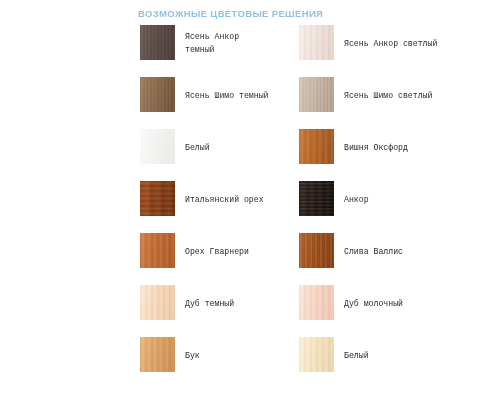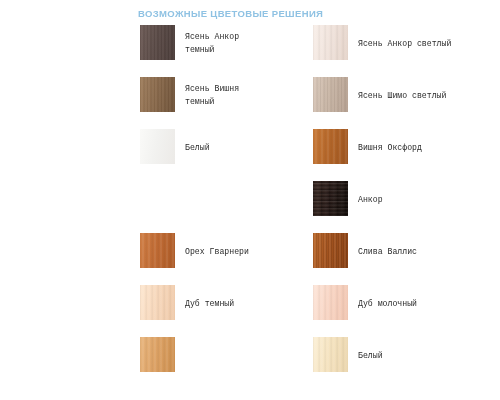--- a/index.html
+++ b/index.html
@@ -40,21 +40,21 @@
     height: 52px;
   }
   .cell {
     position: absolute;
     top: 0;
     display: flex;
     align-items: center;
     font-family: Liberation Mono, monospace;
   }
   .cell.left  { left: 140px; }
-  .cell.right { left: 280px; padding-left: 33px; }
+  .cell.right { left: 266px; padding-left: 33px; }
   .swatch {
     width: 35px;
     height: 35px;
     flex: 0 0 35px;
     position: relative;
     overflow: hidden;
     background: #cccccc;
   }
   .swatch .grain {
     position: absolute;
@@ -135,21 +135,21 @@
             <div class="grain g-vert-soft"></div>
           </div>
           <div class="label">Ясень Анкор светлый</div>
         </div>
       </div>
       <div class="row">
         <div class="cell left">
           <div class="swatch" style="background: linear-gradient(100deg, rgb(160, 127, 94) 0%, rgb(138, 106, 76) 45%, rgb(111, 83, 57) 100%);">
             <div class="grain g-vert"></div>
           </div>
-          <div class="label">Ясень Вишня темный</div>
+          <div class="label">Ясень Шимо темный</div>
         </div>
         <div class="cell right">
           <div class="swatch" style="background: linear-gradient(100deg, rgb(218, 201, 187) 0%, rgb(201, 182, 166) 45%, rgb(182, 161, 145) 100%);">
             <div class="grain g-vert"></div>
           </div>
           <div class="label">Ясень Шимо светлый</div>
         </div>
       </div>
       <div class="row">
         <div class="cell left">
@@ -159,20 +159,26 @@
           <div class="label">Белый</div>
         </div>
         <div class="cell right">
           <div class="swatch" style="background: linear-gradient(100deg, rgb(200, 122, 56) 0%, rgb(181, 103, 42) 45%, rgb(157, 85, 32) 100%);">
             <div class="grain g-vert-soft"></div>
           </div>
           <div class="label">Вишня Оксфорд</div>
         </div>
       </div>
       <div class="row">
+        <div class="cell left">
+          <div class="swatch" style="background: linear-gradient(100deg, rgb(166, 79, 31) 0%, rgb(140, 63, 21) 45%, rgb(115, 51, 15) 100%);">
+            <div class="grain g-horiz-plank"></div>
+          </div>
+          <div class="label">Итальянский орех</div>
+        </div>
         <div class="cell right">
           <div class="swatch" style="background: linear-gradient(100deg, rgb(59, 42, 36) 0%, rgb(42, 28, 24) 45%, rgb(23, 16, 13) 100%);">
             <div class="grain g-wenge"></div>
           </div>
           <div class="label">Анкор</div>
         </div>
       </div>
       <div class="row">
         <div class="cell left">
           <div class="swatch" style="background: linear-gradient(100deg, rgb(208, 127, 70) 0%, rgb(192, 107, 52) 45%, rgb(172, 91, 40) 100%);">
@@ -199,20 +205,21 @@
             <div class="grain g-vert-soft"></div>
           </div>
           <div class="label">Дуб молочный</div>
         </div>
       </div>
       <div class="row">
         <div class="cell left">
           <div class="swatch" style="background: linear-gradient(100deg, rgb(232, 182, 127) 0%, rgb(221, 162, 101) 45%, rgb(204, 143, 79) 100%);">
             <div class="grain g-vert-soft"></div>
           </div>
+          <div class="label">Бук</div>
         </div>
         <div class="cell right">
           <div class="swatch" style="background: linear-gradient(100deg, rgb(252, 240, 215) 0%, rgb(245, 227, 192) 45%, rgb(234, 213, 173) 100%);">
             <div class="grain g-vert-soft"></div>
           </div>
           <div class="label">Белый</div>
         </div>
       </div>
       <div class="row"></div>
     </div>

